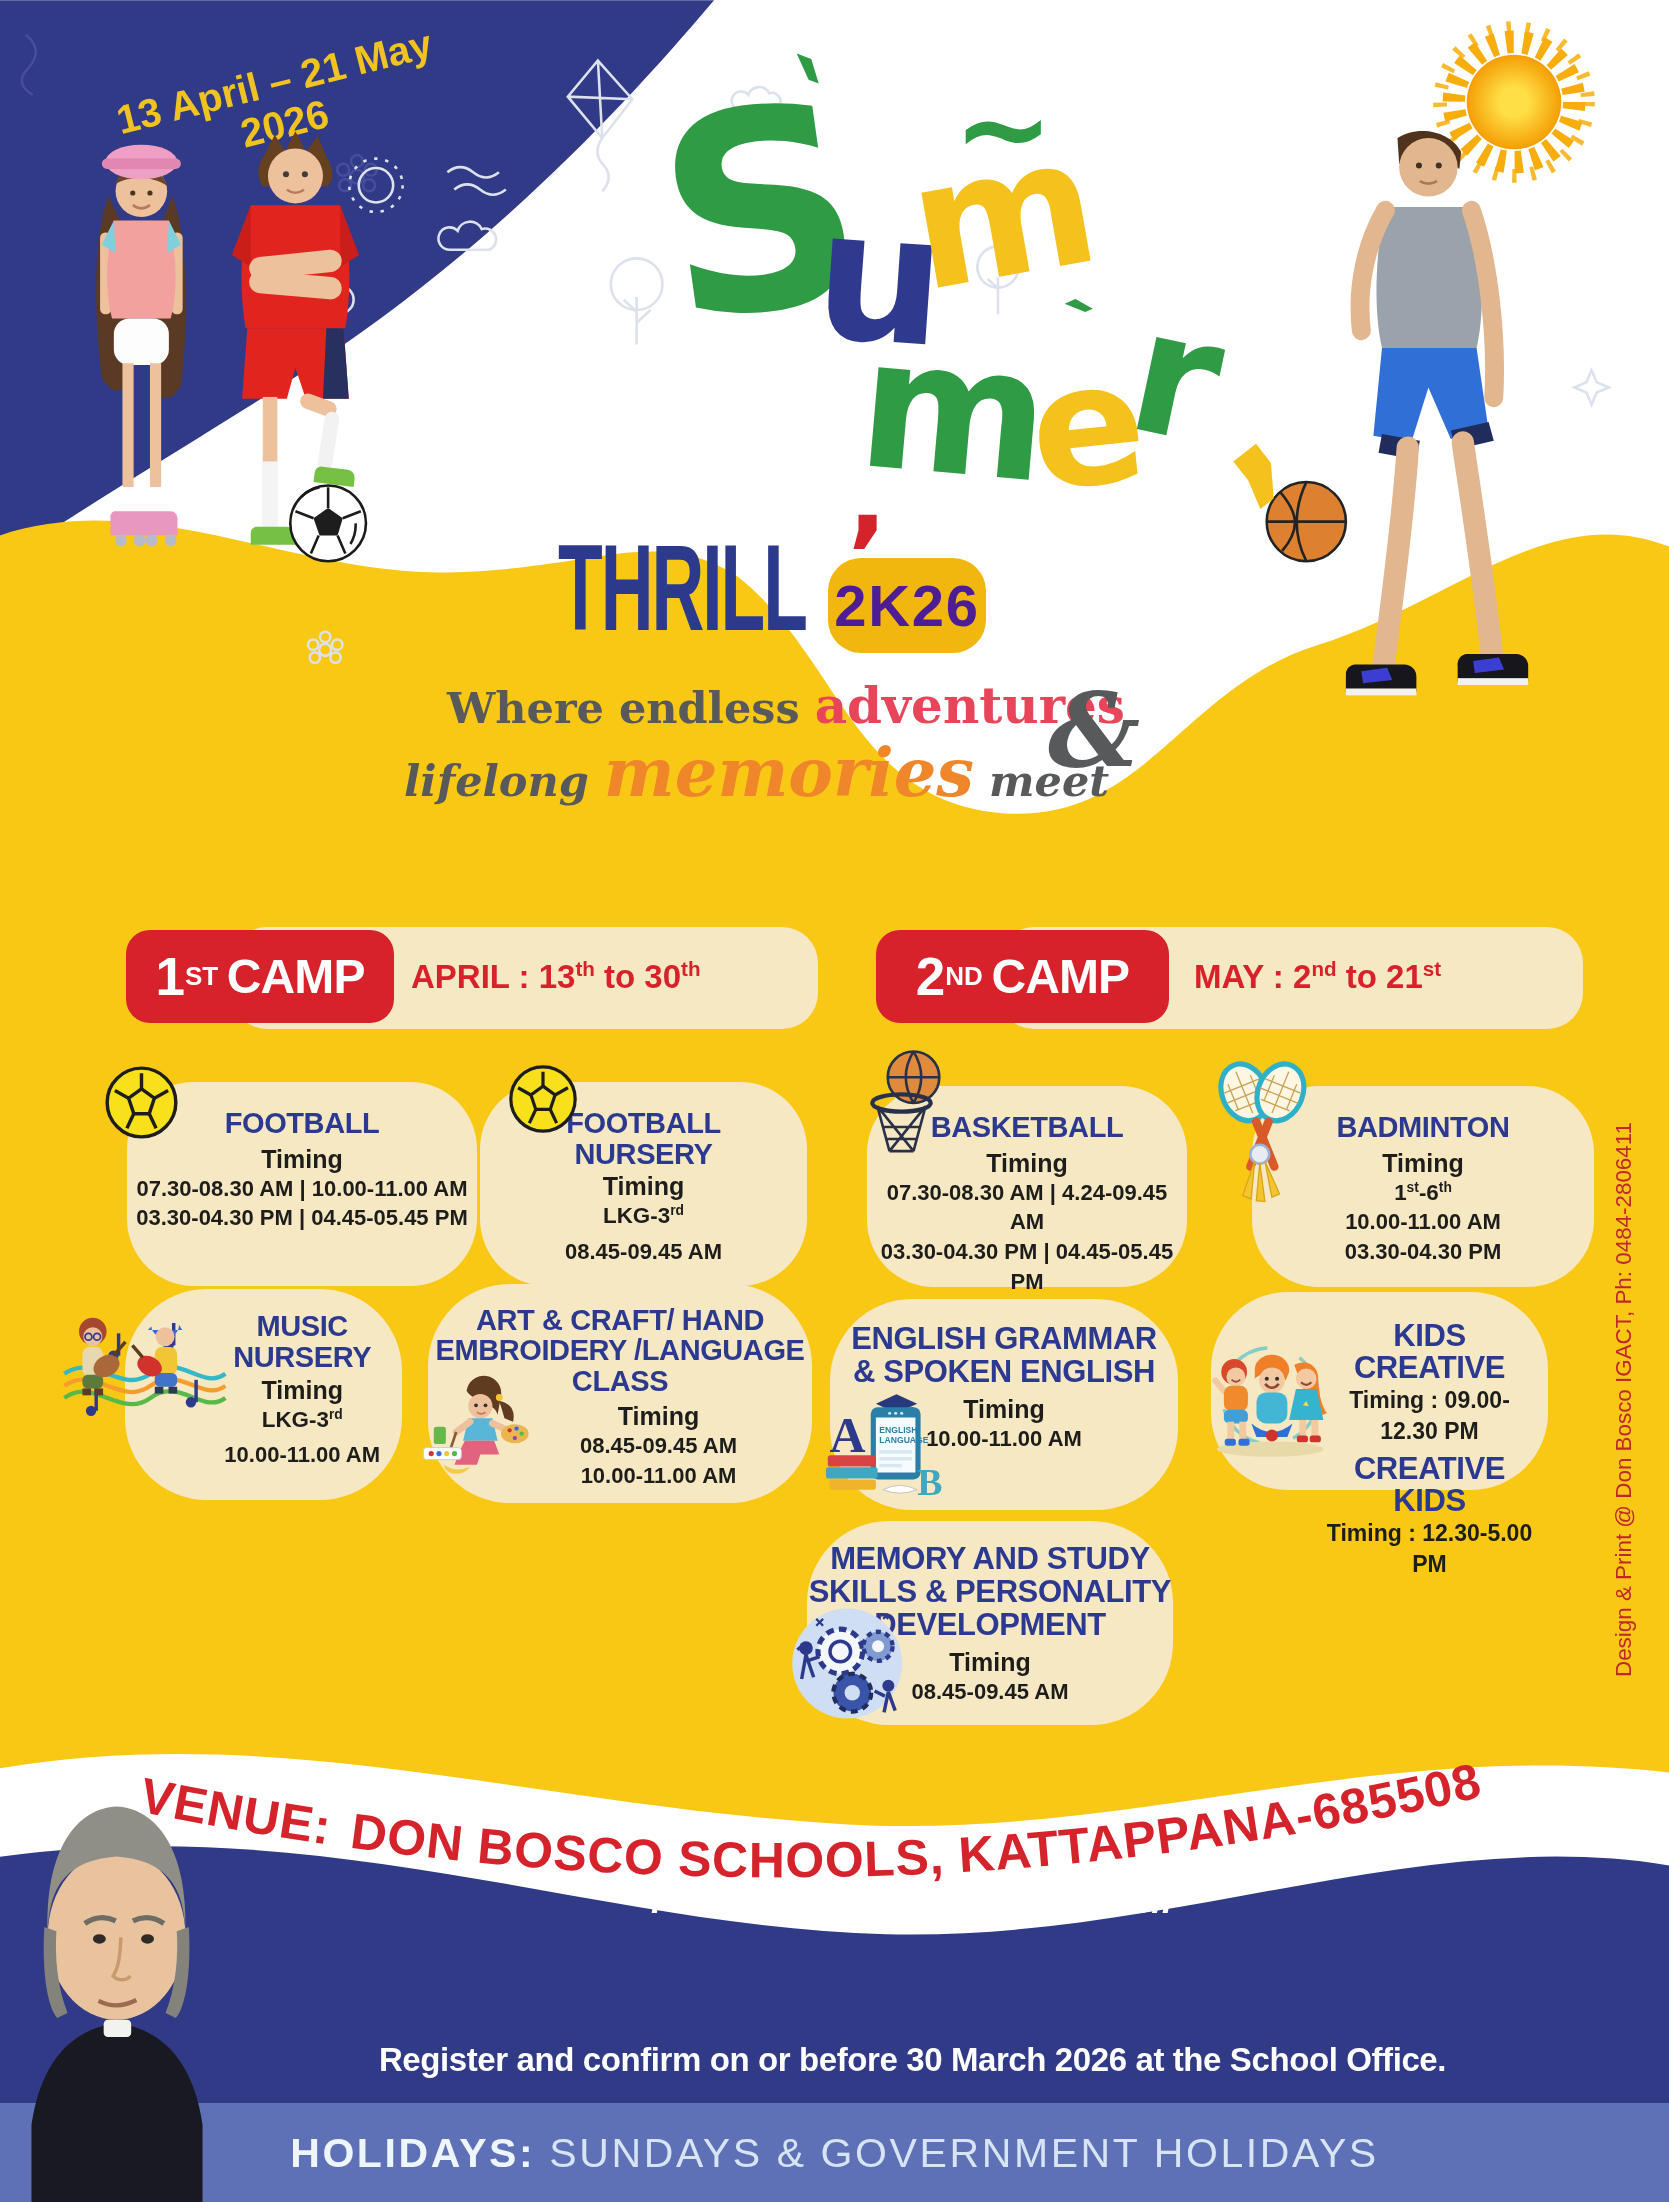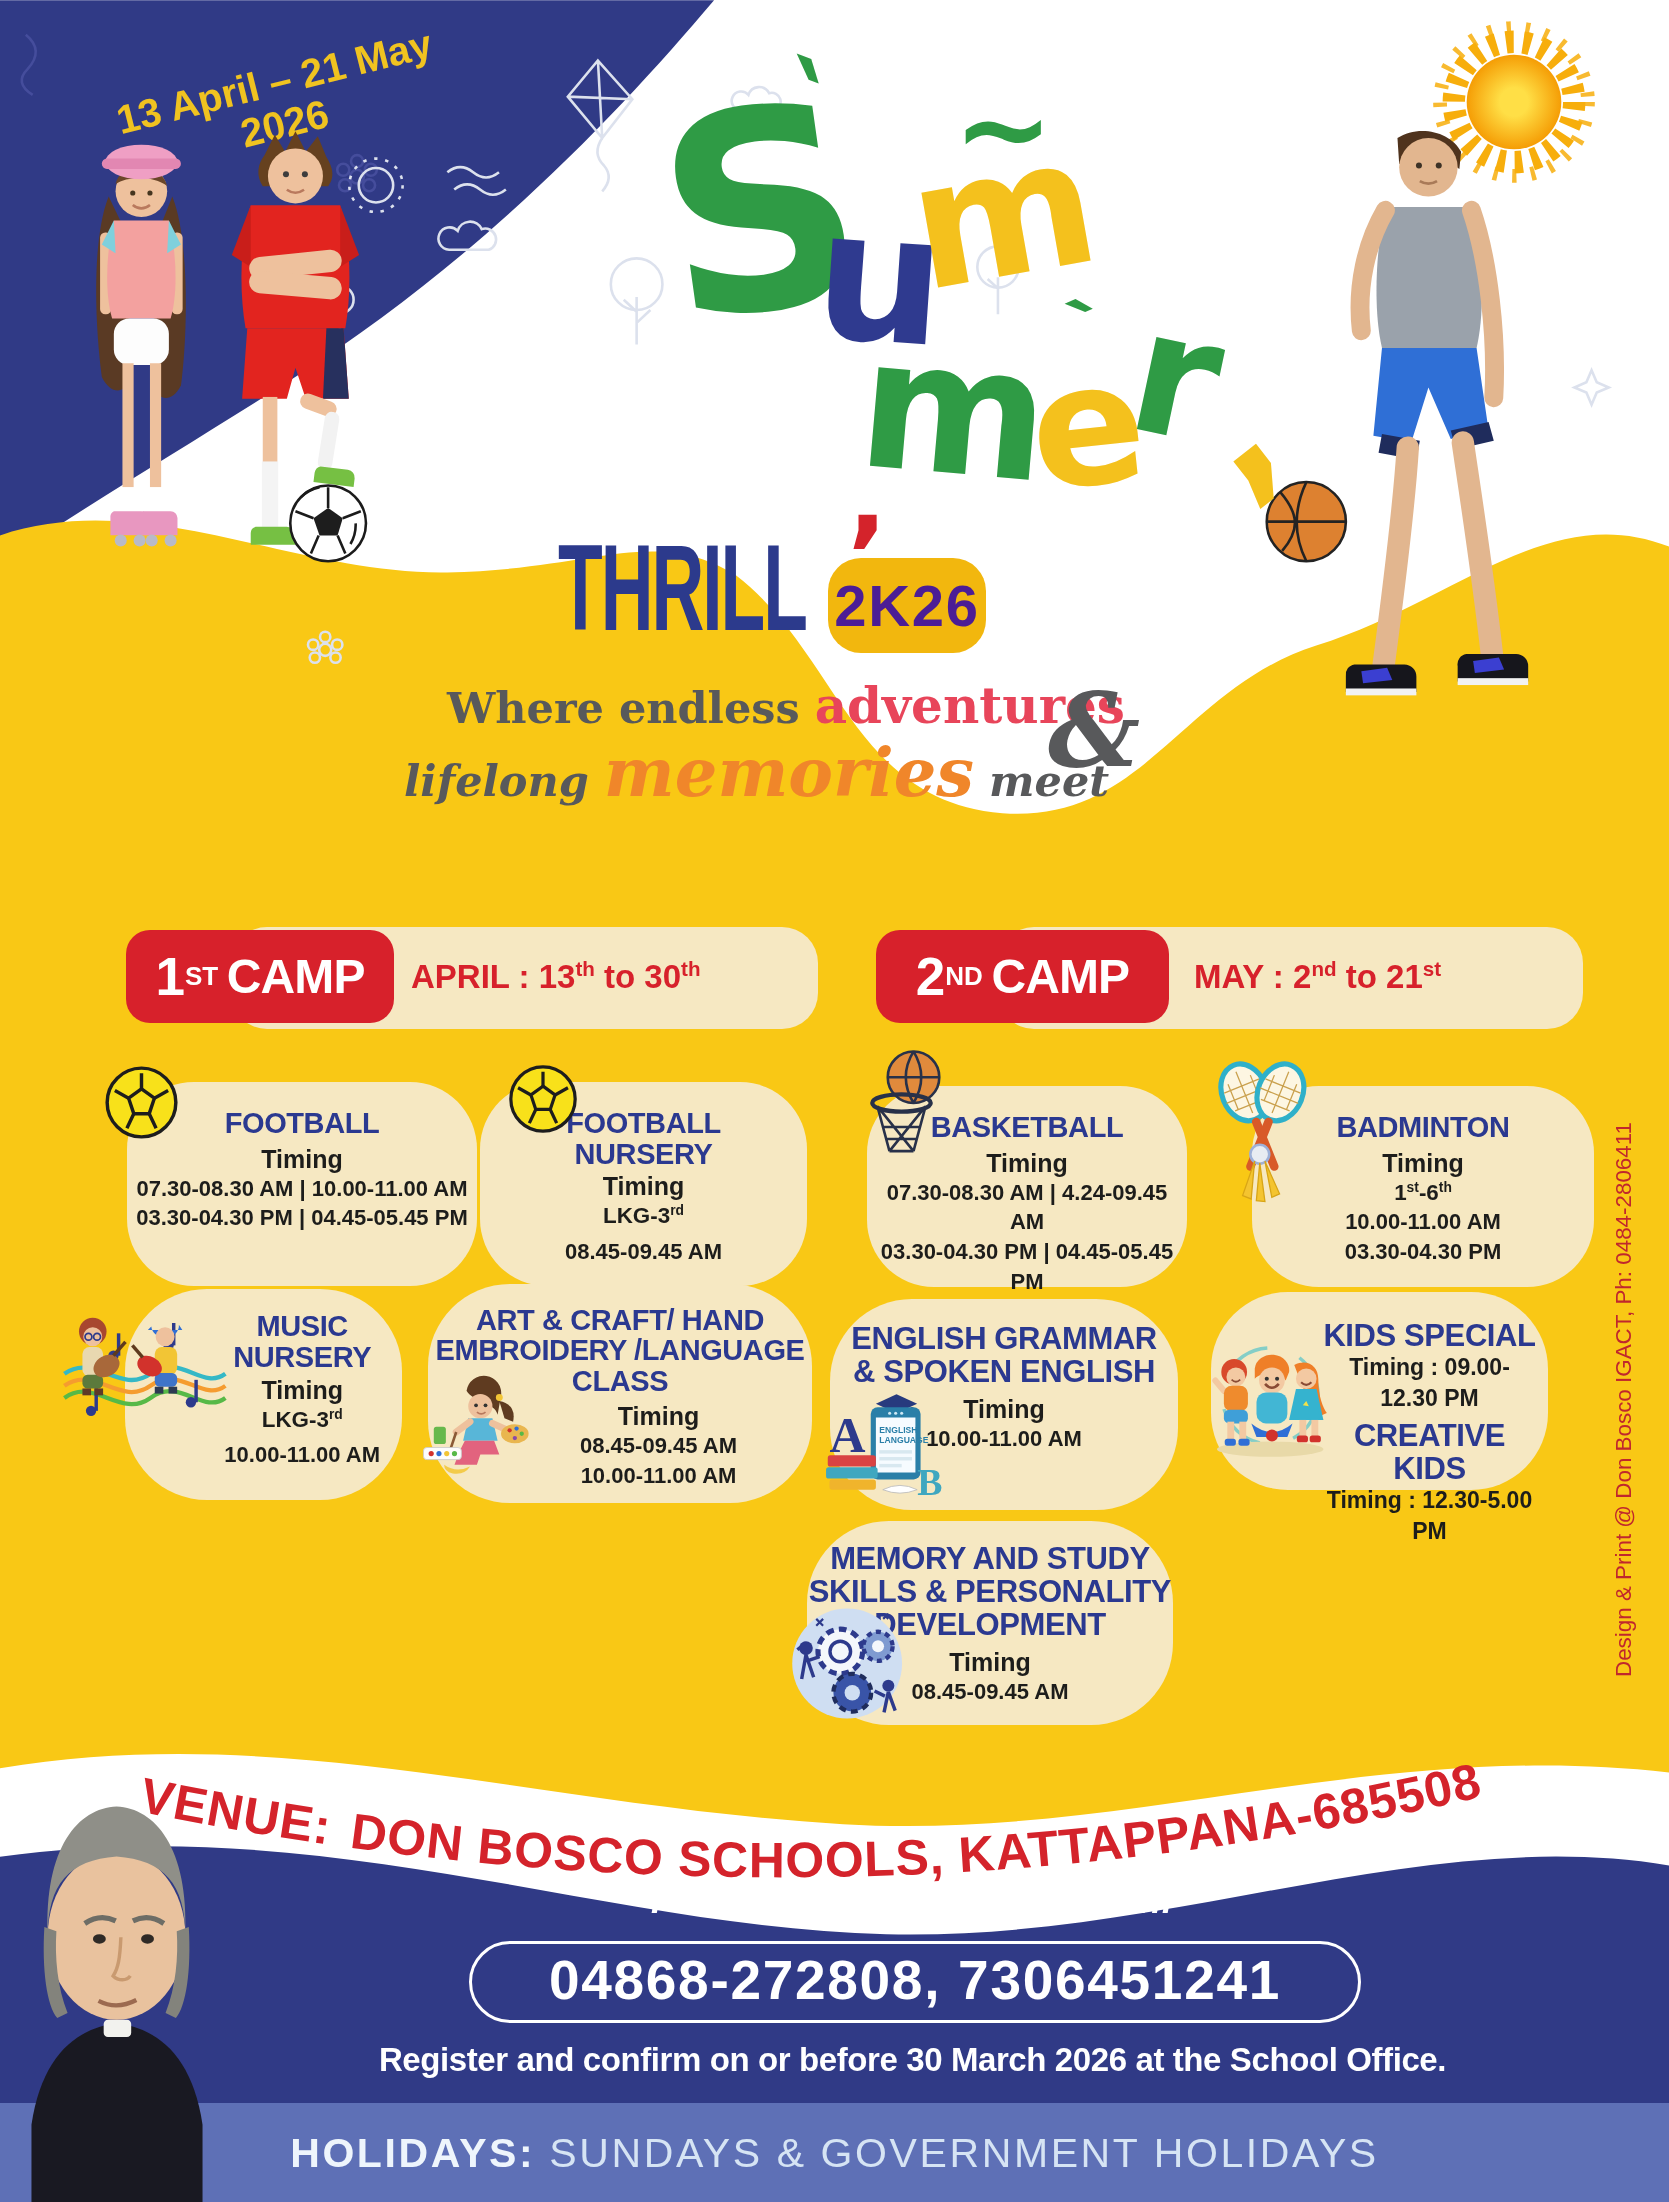--- a/index.html
+++ b/index.html
@@ -426,21 +426,21 @@
       <rect x="62" y="86" width="26" height="4" fill="#d8e8f0"></rect>
     <rect x="2" y="76" width="56" height="13" rx="3" fill="#d94343"></rect>
     <rect x="0" y="90" width="60" height="13" rx="3" fill="#3fa7c0"></rect>
     <rect x="4" y="104" width="54" height="12" rx="3" fill="#f0b42c"></rect>
     <text x="106" y="122" font-size="44" font-weight="bold" fill="#3fa7c0" font-family="Liberation Serif, serif">B</text>
     <path d="M66,116 q20,-10 40,0 q-20,8 -40,0z" fill="#ffffff" stroke="#bbbbbb"></path>
   </svg>
 
   <div class="card" style="left:1211px;top:1292px;width:337px;height:198px;border-radius:77px">
     <div style="margin:27.5px 12px 0 112px">
-      <div class="ct ct-lg">KIDS SPECIAL</div>
+      <div class="ct ct-lg">KIDS CREATIVE</div>
       <div class="tm" style="font-size:23px">Timing : 09.00-12.30 PM</div>
       <div class="ct ct-lg" style="margin-top:5.2px">CREATIVE KIDS</div>
       <div class="tm" style="font-size:23px">Timing : 12.30-5.00 PM</div>
     </div>
   </div>
   <svg class="abs" style="left:1205px;top:1339px" width="127" height="125" viewBox="0 0 148 145">
     <circle cx="76" cy="66" r="56" fill="none" stroke="#3bbcc9" stroke-width="4" opacity=".6" stroke-dasharray="60 40"></circle>
     <ellipse cx="76" cy="128" rx="62" ry="9" fill="#e8d9a8"></ellipse>
     <circle cx="34" cy="38" r="15" fill="#d8492b"></circle>
       <circle cx="36" cy="44" r="11" fill="#f3c9a2"></circle>
@@ -489,21 +489,20 @@
     <circle cx="76" cy="108" r="22" fill="#3954a8" stroke="#1f2c5c" stroke-width="5" stroke-dasharray="8 6"></circle>
     <circle cx="76" cy="108" r="9" fill="#cfdef2"></circle>
     <circle cx="22" cy="56" r="8" fill="#2d3a8c"></circle>
     <path d="M22,64 l-5,28 M22,64 l9,26 M22,64 l0,-2 M22,50 l-10,8 M26,70 l12,-4" stroke="#2d3a8c" stroke-width="4" fill="none"></path>
     <circle cx="118" cy="100" r="7" fill="#2d3a8c"></circle>
     <path d="M118,107 l-5,24 M118,107 l8,22 M114,112 l-12,-6" stroke="#2d3a8c" stroke-width="4" fill="none"></path>
     <path d="M34,22 l8,8 M42,22 l-8,8 M112,16 l6,6 M118,16 l-6,6" stroke="#2d3a8c" stroke-width="2.5"></path>
   </svg>
 
   <div class="abs enquiries">For enquiries and registration:</div>
-  <div class="abs phonebox">04868-272808, 7306451241</div>
   <div class="abs register">Register and confirm on or before 30 March 2026 at the School Office.</div>
   <div class="abs holband">
     <b>HOLIDAYS:</b><span> SUNDAYS &amp; GOVERNMENT HOLIDAYS</span>
   </div>
 
   <svg class="abs" style="left:15.5px;top:1755px" width="202" height="447" viewBox="0 0 235 520">
     <path d="M18,520 L18,430 C30,350 70,318 117,312 C165,318 205,350 217,430 L217,520 Z" fill="#191922"></path>
     <rect x="102" y="308" width="32" height="20" rx="5" fill="#f2f2ee"></rect>
     <ellipse cx="117" cy="210" rx="80" ry="98" fill="#e9c29e"></ellipse>
     <path d="M37,210 C33,108 72,62 117,60 C162,62 201,108 197,210 C197,150 172,122 117,118 C62,122 37,150 37,210Z" fill="#8f8f88"></path>

